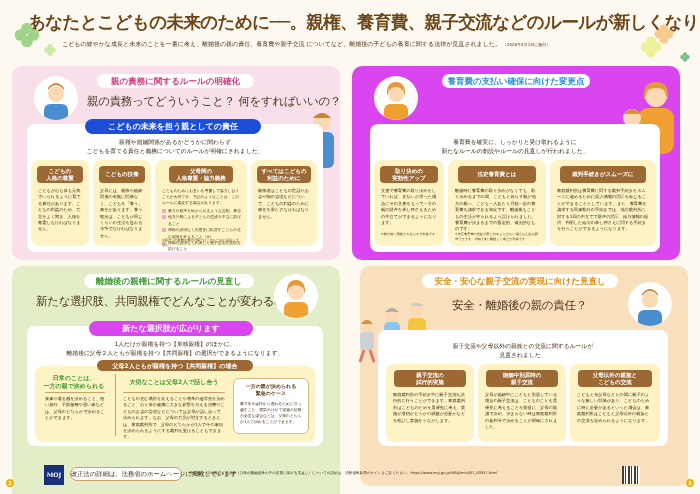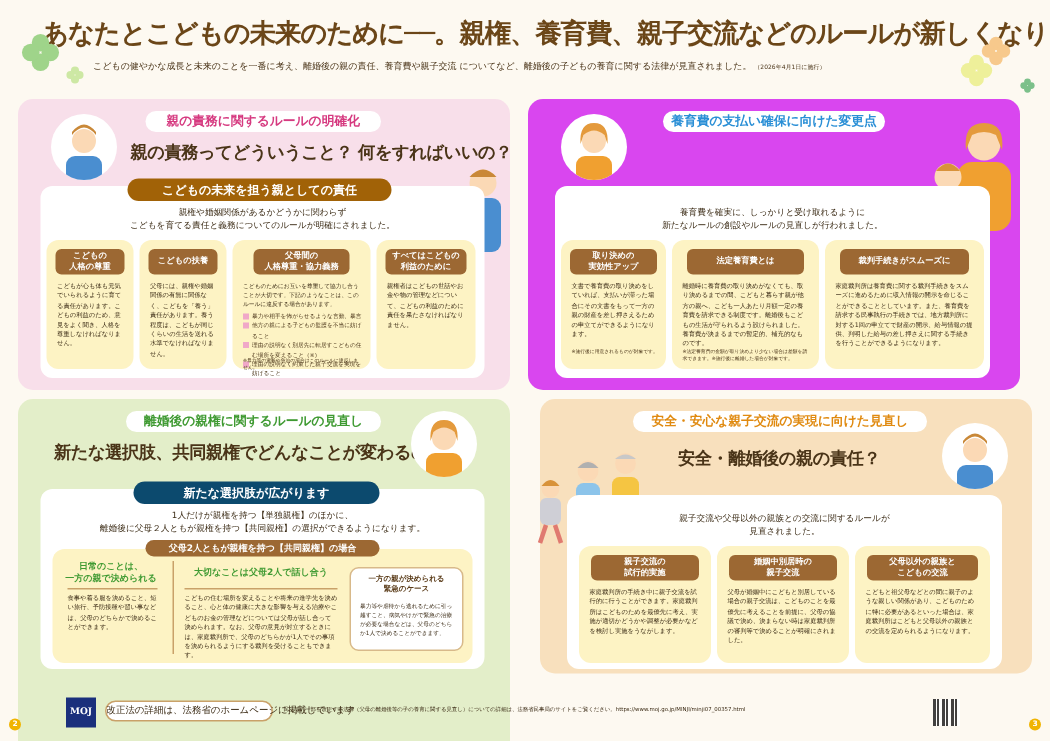--- a/index.html
+++ b/index.html
@@ -6,24 +6,24 @@
 html,body{width:700px;height:494px;overflow:hidden}
 body{background:#fdf9f1;font-family:"DejaVu Sans","Liberation Sans",sans-serif;color:#4a3418;position:relative}
 .title{position:absolute;left:28px;top:10px;width:650px;font-size:17.5px;font-weight:bold;color:#6b4618;letter-spacing:-0.6px;white-space:nowrap}
 .subtitle{position:absolute;left:62px;top:40px;width:600px;font-size:6px;color:#4a3418;white-space:nowrap}
 .subtitle .note{font-size:4px}
 .clover{position:absolute}
 .panel{position:absolute;border-radius:10px}
 .p-pink{left:12px;top:66px;width:328px;height:194px;background:#f8dfea}
 .p-blue{left:352px;top:66px;width:328px;height:194px;background:#d946ef}
 .p-green{left:12px;top:266px;width:328px;height:238px;background:#e3eec9}
-.p-orange{left:360px;top:266px;width:328px;height:183px;background:#f8e0bd}
+.p-orange{left:360px;top:266px;width:328px;height:220px;background:#f8e0bd}
 .inner{position:absolute;background:#fff;border-radius:8px}
 .tag{position:absolute;background:#fff;border-radius:10px;height:14px;font-size:8.5px;font-weight:bold;text-align:center;line-height:14px;white-space:nowrap}
-.q{position:absolute;font-size:11.5px;font-weight:bold;color:#4a3418;white-space:nowrap;letter-spacing:-0.3px}
+.q{position:absolute;font-size:11.5px;font-weight:normal;color:#4a3418;white-space:nowrap;letter-spacing:-0.3px}
 .pill{position:absolute;height:15px;border-radius:8px;color:#fff;font-size:8px;font-weight:bold;text-align:center;line-height:15px;white-space:nowrap}
 .lead{position:absolute;font-size:5.8px;text-align:center;line-height:9px;color:#3a2a14}
 .card{position:absolute;background:#fdf3c4;border-radius:8px}
 .card-h{position:absolute;left:6px;right:6px;top:6px;height:17px;background:#9c6833;border-radius:4px;color:#fff;font-size:5.5px;font-weight:bold;text-align:center;line-height:7px;display:flex;align-items:center;justify-content:center;padding:0 2px}
 .card-t{position:absolute;left:7px;right:7px;top:28px;font-size:4.2px;line-height:6.4px;color:#3a2a14}
 .card-list{position:absolute;left:7px;right:5px;top:48px;font-size:3.8px;line-height:6.4px}
 .card-list li{list-style:none;position:relative;padding-left:6px}
 .card-list li::before{content:"";position:absolute;left:0;top:1px;width:4px;height:4px;background:#f0a8c8}
 .card-foot{position:absolute;left:7px;right:5px;font-size:3.2px;line-height:4.6px;color:#4a3418}
 .avatar{position:absolute;width:44px;height:44px;border-radius:50%;background:#fff;overflow:hidden}
@@ -102,21 +102,21 @@
   <div class="q" style="left:75px;top:28px">親の責務ってどういうこと？ 何をすればいいの？</div>
   <svg style="position:absolute;left:268px;top:42px" width="58" height="60" viewBox="0 0 58 60">
       <rect x="30" y="24" width="24" height="36" rx="6" fill="#4a8ed0"></rect>
       <circle cx="42" cy="14" r="9" fill="#fbd9b5"></circle>
       <path d="M33 10 Q42 0 51 10" fill="#c98838"></path>
       <rect x="6" y="40" width="14" height="18" rx="4" fill="#f7d23a"></rect>
       <circle cx="13" cy="32" r="6" fill="#fbd9b5"></circle>
       <path d="M7 30 Q13 22 19 30" fill="#d8923a"></path>
     </svg>
   <div class="inner" style="left:15px;top:58px;width:296px;height:128px">
-    <div class="pill" style="left:58px;top:-5px;width:176px;background:#a16207">こどもの未来を担う親としての責任</div>
+    <div class="pill" style="left:58px;top:-5px;width:176px;background:#1d4ed8">こどもの未来を担う親としての責任</div>
     <div class="lead" style="left:10px;top:14px;width:276px">
       <div>親権や婚姻関係があるかどうかに関わらず</div>
       <div>こどもを育てる責任と義務についてのルールが明確にされました。</div>
     </div>
     <div class="card" style="left:4px;top:36px;width:58px;height:86px">
       <div class="card-h" style="white-space:pre-line">こどもの
 人格の尊重</div>
       <div class="card-t">こどもが心も体も元気でいられるように育てる責任があります。こどもの利益のため、意見をよく聞き、人格を尊重しなければなりません。</div>
     </div>
     <div class="card" style="left:66px;top:36px;width:58px;height:86px">
@@ -187,21 +187,21 @@
   <div class="tag" style="left:72px;top:8px;width:170px;color:#3f9a32">離婚後の親権に関するルールの見直し</div>
   <div class="q" style="left:24px;top:28px">新たな選択肢、共同親権でどんなことが変わるの？</div>
   <div class="avatar" style="left:262px;top:8px">
     <svg width="44" height="44" viewBox="0 0 44 44">
         <rect x="10" y="28" width="24" height="18" rx="6" fill="#f0a030"></rect>
         <circle cx="22" cy="18" r="8" fill="#fbd9b5"></circle>
         <path d="M13 20 Q12 6 22 6 Q32 6 31 20 L29 14 Q22 8 15 14Z" fill="#e49a3c"></path>
       </svg>
   </div>
   <div class="inner" style="left:15px;top:60px;width:296px;height:120px">
-    <div class="pill" style="left:62px;top:-5px;width:164px;background:#0c4a6e">新たな選択肢が広がります</div>
+    <div class="pill" style="left:62px;top:-5px;width:164px;background:#d946ef">新たな選択肢が広がります</div>
     <div class="lead" style="left:10px;top:14px;width:276px">
       <div>1人だけが親権を持つ【単独親権】のほかに、</div>
       <div>離婚後に父母２人ともが親権を持つ【共同親権】の選択ができるようになります。</div>
     </div>
     <div class="gbox" style="left:8px;top:40px;width:280px;height:76px">
       <div class="brown-pill" style="left:62px;top:-6px;width:156px">父母2人ともが親権を持つ【共同親権】の場合</div>
       <div class="gh" style="left:4px;top:8px;width:70px;white-space:pre-line">日常のことは、
 一方の親で決められる</div>
       <div class="divider" style="left:10px;top:26px;width:60px;height:1px"></div>
       <div class="gt" style="left:10px;top:30px;width:62px">食事や着る服を決めること、短い旅行、予防接種や習い事などは、父母のどちらかで決めることができます。</div>

